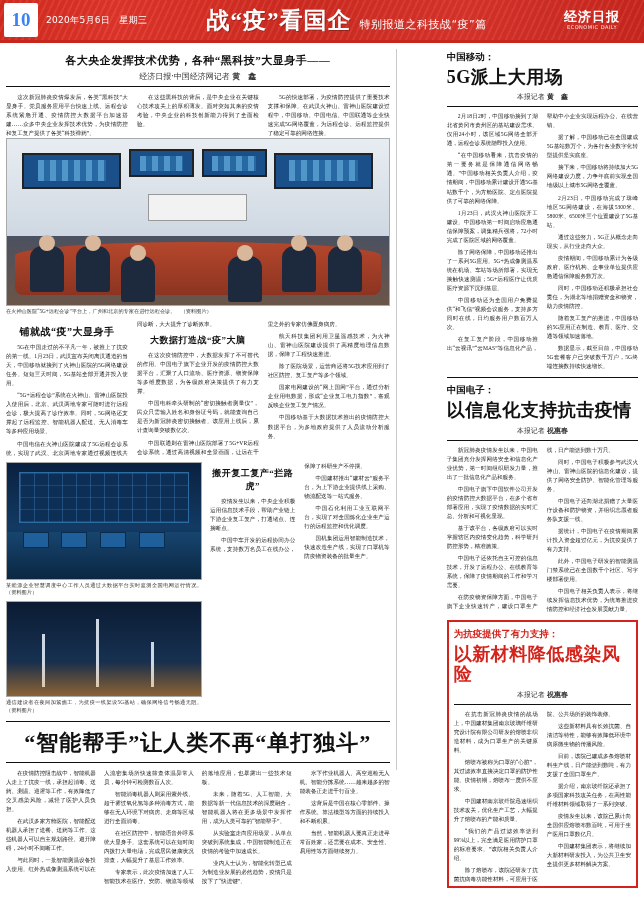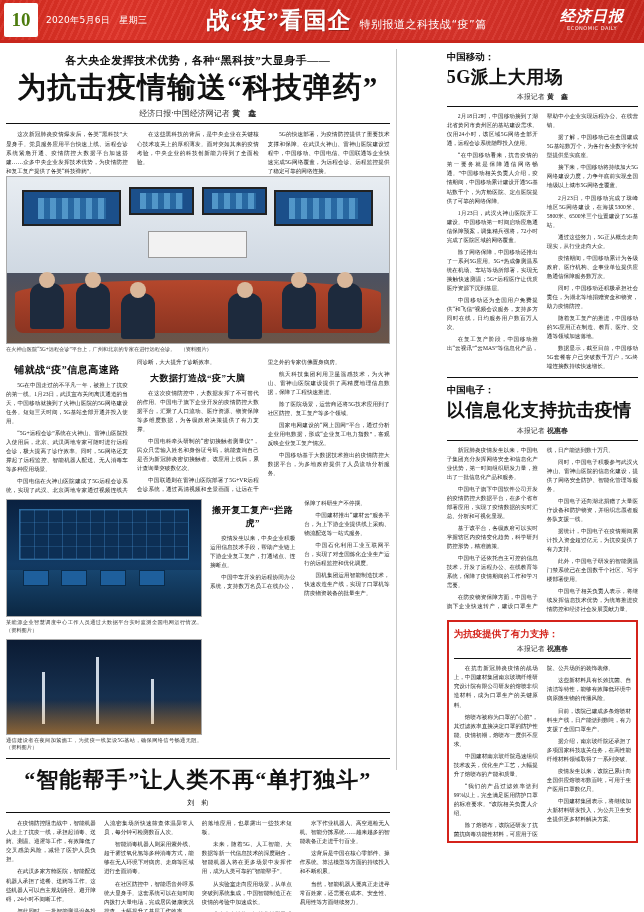--- a/index.html
+++ b/index.html
@@ -28,21 +28,21 @@
     content:"";
     position:absolute; left:0; top:0; right:0; bottom:0;
     background:
       repeating-linear-gradient(115deg, rgba(255,255,255,0.06) 0 2px, rgba(0,0,0,0.03) 2px 6px);
     pointer-events:none;
   }
   .page-num {
     width: 34px; height: 34px;
     margin-left: 4px;
     background: #fff;
-    color: #4d7c0f;
+    color: #3b82f6;
     font-weight: bold;
     font-size: 19px;
     display: flex; align-items: center; justify-content: center;
     border-radius: 2px;
     position: relative; z-index: 2;
     font-family: "Liberation Serif", serif;
   }
   .mast-date {
     color: #fff;
     font-size: 9px;
@@ -73,26 +73,25 @@
     letter-spacing: 0.5px;
   }
   .mast-logo {
     width: 92px;
     margin-right: 6px;
     text-align: center;
     position: relative; z-index: 2;
   }
   .mast-logo .ln1 {
     color: #fff;
-    font-size: 15px;
+    font-size: 13px;
     font-weight: bold;
     font-family: "Liberation Serif", serif;
     letter-spacing: 1px;
     line-height: 1.05;
-    font-style: italic;
   }
   .mast-logo .ln2 {
     color: #fff;
     font-size: 5px;
     letter-spacing: 0.5px;
     opacity: .9;
   }
 
   .rule-thick {
     height: 3px; background: #c8261d;
@@ -269,21 +268,20 @@
     <div class="ln2">ECONOMIC DAILY</div>
   </div>
 </div>
 <div class="rule-thick"></div>
 
 <div class="page">
 
   <div class="col-left">
 
     <div class="shoulder">各大央企发挥技术优势，各种“黑科技”大显身手——</div>
-    <div class="main-head">为抗击疫情输送“科技弹药”</div>
     <div class="byline">
       <span>经济日报·中国经济网记者</span>
       <b>黄　鑫</b>
     </div>
     <div class="hr-dbl"></div>
 
     <div class="cols3">
       <p class="body">这次新冠肺炎疫情爆发后，各类“黑科技”大显身手。党员服务应用平台快速上线、远程会诊系统紧急开通、疫情防控大数据平台加速搭建……众多中央企业发挥技术优势，为疫情防控和复工复产提供了各类“科技弹药”。</p>
       <p class="body">在这些黑科技的背后，是中央企业在关键核心技术攻关上的厚积薄发。面对突如其来的疫情考验，中央企业的科技创新能力得到了全面检验。</p>
       <p class="body">5G的快速部署，为疫情防控提供了重要技术支撑和保障。在武汉火神山、雷神山医院建设过程中，中国移动、中国电信、中国联通等企业快速完成5G网络覆盖，为远程会诊、远程监控提供了稳定可靠的网络连接。</p>
@@ -300,21 +298,21 @@
       <div class="person" style="left:6%"></div>
       <div class="person" style="left:18%"></div>
       <div class="person" style="left:30%;bottom:2%"></div>
       <div class="person" style="left:58%;bottom:2%"></div>
       <div class="person" style="left:72%"></div>
       <div class="person" style="left:84%"></div>
     </div>
     <div class="cap">在火神山医院“5G+远程会诊”平台上，广州和北京的专家在进行远程会诊。　（资料图片）</div>
 
     <div class="cols3">
-      <div class="sub-head">铺就战“疫”信息高速路</div>
+      <div class="sub-head">铺就战“疫”大显身手</div>
       <p class="body">5G在中国走过的不平凡一年，被推上了抗疫的第一线。1月23日，武汉宣布关闭离汉通道的当天，中国移动就接到了火神山医院的5G网络建设任务。短短三天时间，5G基站全部开通并投入使用。</p>
       <p class="body">“5G+远程会诊”系统在火神山、雷神山医院投入使用后，北京、武汉两地专家可随时进行远程会诊，极大提高了诊疗效率。同时，5G网络还支撑起了远程监控、智能机器人配送、无人消毒车等多种应用场景。</p>
       <p class="body">中国电信在火神山医院建成了5G远程会诊系统，实现了武汉、北京两地专家通过视频连线共同诊断，大大提升了诊断效率。</p>
       <div class="sub-head small">大数据打造战“疫”大脑</div>
       <p class="body">在这次疫情防控中，大数据发挥了不可替代的作用。中国电子旗下企业开发的疫情防控大数据平台，汇聚了人口流动、医疗资源、物资保障等多维度数据，为各级政府决策提供了有力支撑。</p>
       <p class="body">中国电科牵头研制的“密切接触者测量仪”，民众只需输入姓名和身份证号码，就能查询自己是否为新冠肺炎密切接触者。该应用上线后，累计查询量突破数亿次。</p>
       <p class="body">中国联通则在雷神山医院部署了5G+VR远程会诊系统，通过高清视频和全景画面，让远在千里之外的专家仿佛置身病房。</p>
       <p class="body">航天科技集团利用卫星遥感技术，为火神山、雷神山医院建设提供了高精度地理信息数据，保障了工程快速推进。</p>
       <p class="body">除了医院场景，运营商还将5G技术应用到了社区防控、复工复产等多个领域。</p>
       <p class="body">国家电网建设的“网上国网”平台，通过分析企业用电数据，形成“企业复工电力指数”，客观反映企业复工复产情况。</p>
@@ -347,21 +345,20 @@
       <div class="tower" style="left:18%; height:56%"></div>
       <div class="tower" style="left:46%; height:72%"></div>
       <div class="tower" style="left:74%; height:48%"></div>
       <div class="glow"></div>
     </div>
     <div class="cap" style="width:196px">通信建设者在夜间加紧施工，为抗疫一线架设5G基站，确保网络信号畅通无阻。　（资料图片）</div>
 
     <div class="bottom-sec">
       <div class="hr-dbl"></div>
       <div class="bottom-head">“智能帮手”让人类不再“单打独斗”</div>
-      <div class="bottom-by">刘　莉</div>
       <div class="hr-dbl"></div>
       <div class="cols4">
         <p class="body">在疫情防控阻击战中，智能机器人走上了抗疫一线，承担起消毒、送药、测温、巡逻等工作，有效降低了交叉感染风险，减轻了医护人员负担。</p>
         <p class="body">在武汉多家方舱医院，智能配送机器人承担了送餐、送药等工作。这些机器人可以自主规划路径、避开障碍，24小时不间断工作。</p>
         <p class="body">与此同时，一批智能测温设备投入使用。红外热成像测温系统可以在人流密集场所快速筛查体温异常人员，每分钟可检测数百人次。</p>
         <p class="body">智能消毒机器人则采用紫外线、超干雾过氧化氢等多种消毒方式，能够在无人环境下对病房、走廊等区域进行全面消毒。</p>
         <p class="body">在社区防控中，智能语音外呼系统大显身手。这套系统可以在短时间内拨打大量电话，完成居民健康状况排查，大幅提升了基层工作效率。</p>
         <p class="body">专家表示，此次疫情加速了人工智能技术在医疗、安防、物流等领域的落地应用，也暴露出一些技术短板。</p>
         <p class="body">未来，随着5G、人工智能、大数据等新一代信息技术的深度融合，智能机器人将在更多场景中发挥作用，成为人类可靠的“智能帮手”。</p>
         <p class="body">从实验室走向应用场景，从单点突破到系统集成，中国智能制造正在疫情的考验中加速成长。</p>
@@ -420,20 +417,21 @@
         <p class="body">同时，中国电子积极参与武汉火神山、雷神山医院的信息化建设，提供了网络安全防护、智能化管理等服务。</p>
         <p class="body">中国电子还向湖北捐赠了大量医疗设备和防护物资，并组织志愿者服务队支援一线。</p>
         <p class="body">据统计，中国电子在疫情期间累计投入资金超过亿元，为抗疫提供了有力支持。</p>
         <p class="body">此外，中国电子研发的智能测温门禁系统已在全国数千个社区、写字楼部署使用。</p>
         <p class="body">中国电子相关负责人表示，将继续发挥信息技术优势，为统筹推进疫情防控和经济社会发展贡献力量。</p>
       </div>
     </div>
 
     <div class="boxed">
       <div class="r-head-small">为抗疫提供了有力支持：</div>
+      <div class="r-head-big">以新材料降低感染风险</div>
       <div class="r-byline">
         <span>本报记者</span>
         <b>祝惠春</b>
       </div>
       <div class="r-rule"></div>
       <div class="cols2">
         <p class="body">在抗击新冠肺炎疫情的战场上，中国建材集团南京玻璃纤维研究设计院有限公司研发的熔喷非织造材料，成为口罩生产的关键原料。</p>
         <p class="body">熔喷布被称为口罩的“心脏”，其过滤效率直接决定口罩的防护性能。疫情初期，熔喷布一度供不应求。</p>
         <p class="body">中国建材南京玻纤院迅速组织技术攻关，优化生产工艺，大幅提升了熔喷布的产能和质量。</p>
         <p class="body">“我们的产品过滤效率达到99%以上，完全满足医用防护口罩的标准要求。”该院相关负责人介绍。</p>

